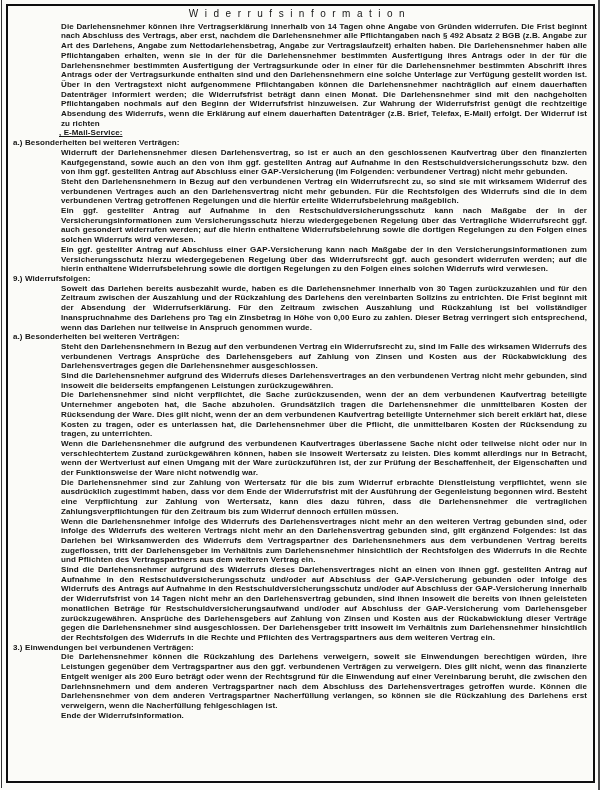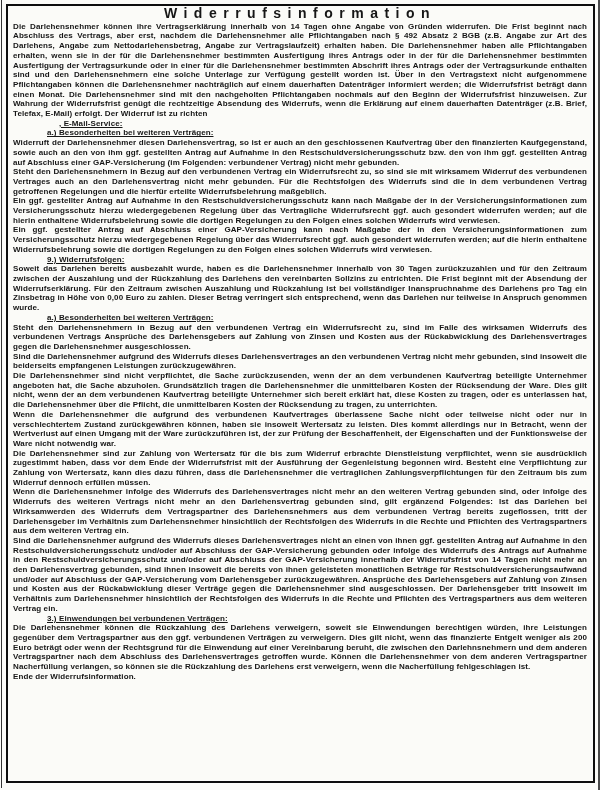--- a/index.html
+++ b/index.html
@@ -20,29 +20,29 @@
   }
   .doc{
     color:#161616;
     font-size:8px;
     line-height:9.7px;
     font-weight:bold;
     letter-spacing:0.1px;
   }
   .title{
     text-align:center;
-    font-size:14px;
-    font-weight:bold;
+    font-size:10px;
+    font-weight:normal;
     letter-spacing:6.5px;
     margin:1px 0 3px 0;
     white-space:nowrap;
   }
   .heading{font-weight:bold;}
-  .heading.u{text-decoration:underline;margin-left:34px;}
-  .para{text-align:justify;}
+  .heading.u{}
+  .para{text-align:justify;margin-left:48px;}
   .recipient{display:flex;justify-content:space-between;padding-right:36px;}
   .email{padding-left:46px;text-decoration:underline;}
 </style>
 </head>
 <body>
 
 <div class="page">
   <div class="edge-left"></div>
   <div class="edge-right"></div>
   <div class="frame">

